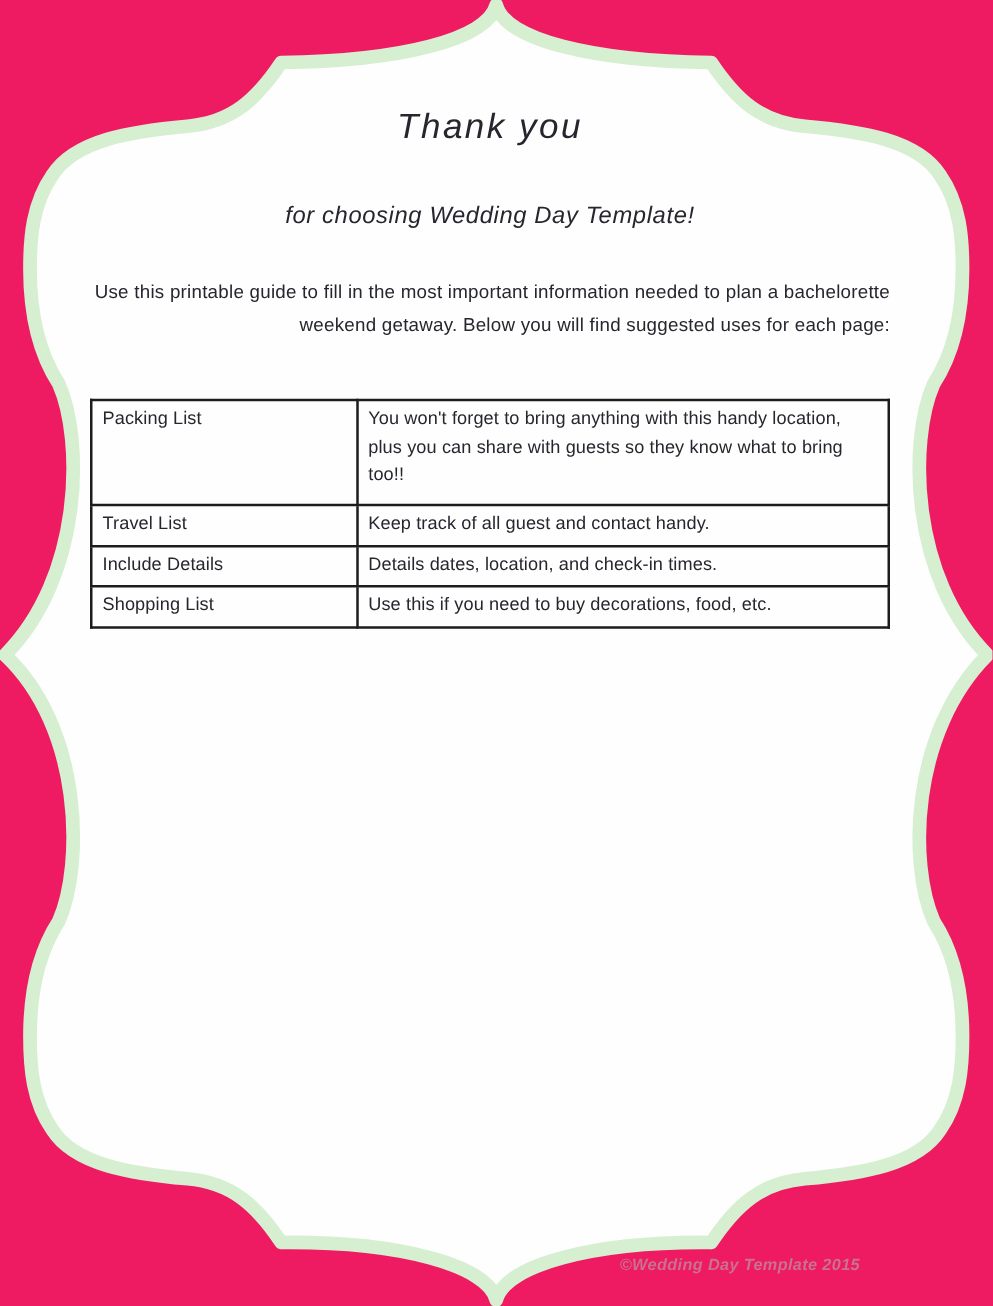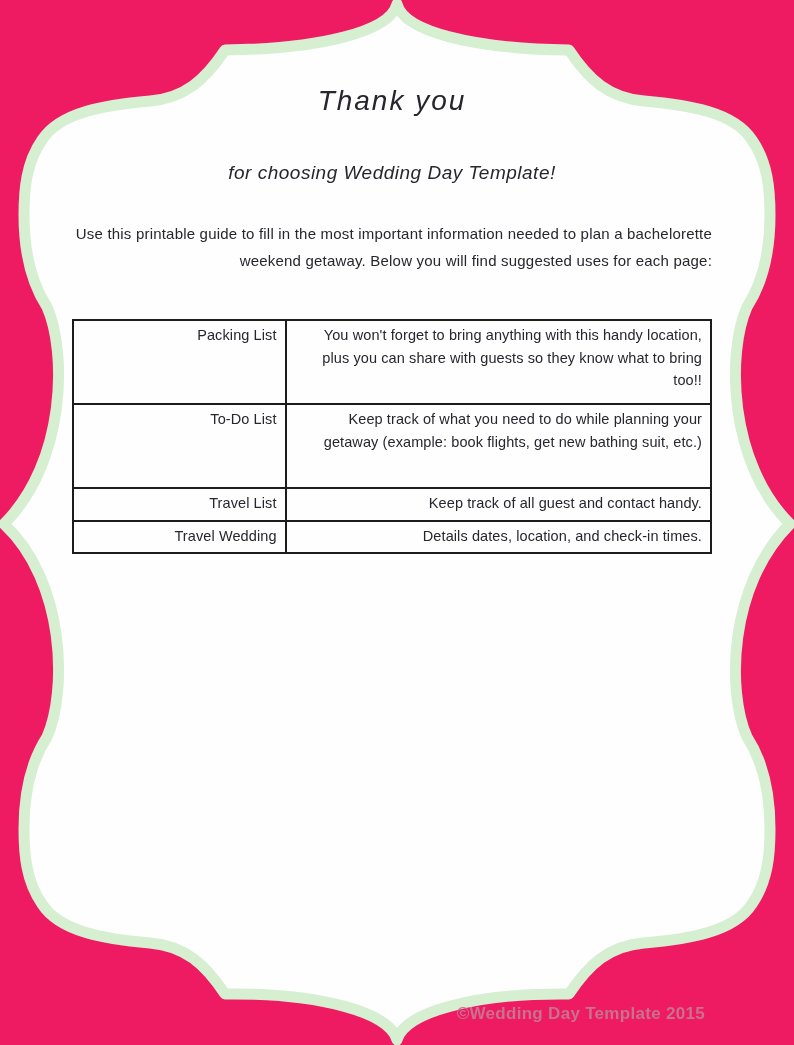--- a/index.html
+++ b/index.html
@@ -60,37 +60,38 @@
   }
   table.uses {
     margin: 44px 0 0 0;
     width: 100%;
     border-collapse: collapse;
     table-layout: fixed;
   }
   table.uses td {
     border: 2px solid #1c1c1c;
     vertical-align: top;
-    text-align: right;
+    text-align: left;
     padding: 3px 8px 5px 8px;
     font-size: 14.5px;
     line-height: 1.55;
     letter-spacing: 0.1px;
   }
   td.col-label { width: 30.5%; }
   tr.row-tall td { height: 74px; }
   tr.row-mid td { height: 50px; }
   .copyright {
     position: absolute;
     top: 1004px;
-    right: 89px;
-    font-size: 17px;
+    right: 106px;
+    font-size: 13px;
     font-weight: bold;
     letter-spacing: 0.3px;
     color: var(--footer-text, #c9718f);
+    font-style: italic;
   }
 </style>
 </head>
 <body>
 
 <svg class="frame-svg" viewBox="0 0 794 1045" preserveAspectRatio="none" aria-hidden="true">
   <path class="frame-path" d="
     M 397 4
     C 404 32 475 49 569 50
     C 589 80 609 98 644 101
@@ -122,29 +123,29 @@
 <div class="content">
   <h1 class="page-title">Thank you</h1>
   <h2 class="page-subtitle">for choosing Wedding Day Template!</h2>
   <p class="intro">Use this printable guide to fill in the most important information needed to plan a bachelorette weekend getaway.  Below you will find suggested uses for each page:</p>
   <table class="uses">
     <tbody>
         <tr class="row-tall">
           <td class="col-label">Packing List</td>
           <td class="col-desc">You won't forget to bring anything with this handy location, plus you can share with guests so they know what to bring too!!</td>
         </tr>
-        <tr class="row-tall">
-          <td class="col-label">To-Do List</td>
-          <td class="col-desc">Keep track of what you need to do while planning your getaway (example: book flights, get new bathing suit, etc.)</td>
-        </tr>
         <tr>
           <td class="col-label">Travel List</td>
           <td class="col-desc">Keep track of all guest and contact handy.</td>
         </tr>
         <tr>
-          <td class="col-label">Travel Wedding</td>
+          <td class="col-label">Include Details</td>
           <td class="col-desc">Details dates, location, and check-in times.</td>
+        </tr>
+        <tr>
+          <td class="col-label">Shopping List</td>
+          <td class="col-desc">Use this if you need to buy decorations, food, etc.</td>
         </tr>
       </tbody>
   </table>
 </div>
 
 <div class="copyright">©Wedding Day Template 2015</div>
 
 </body></html>

